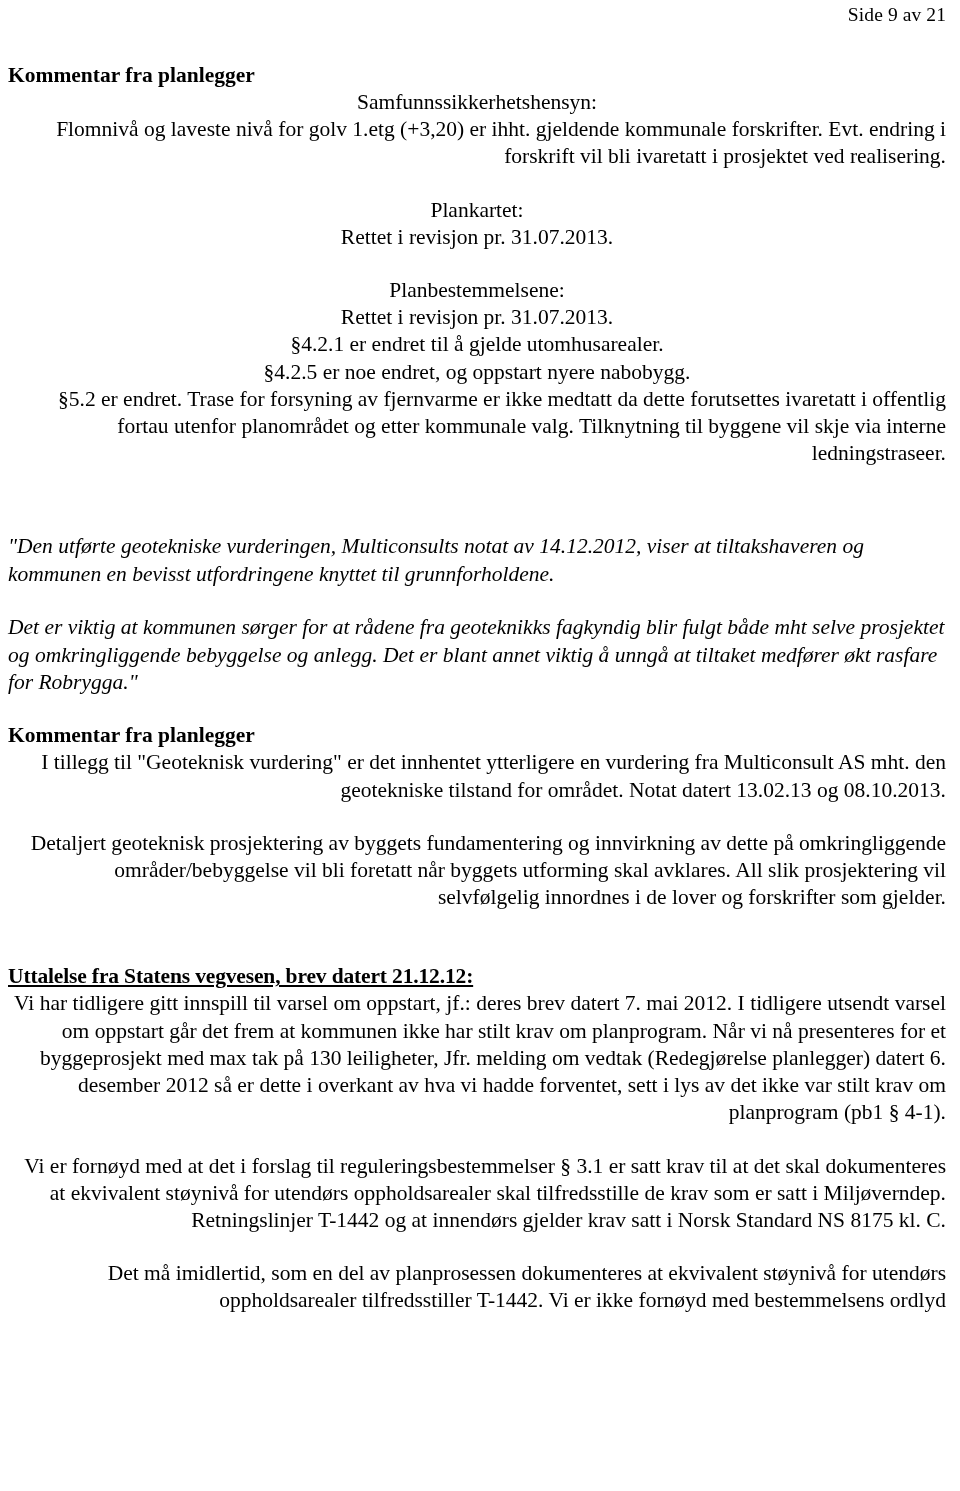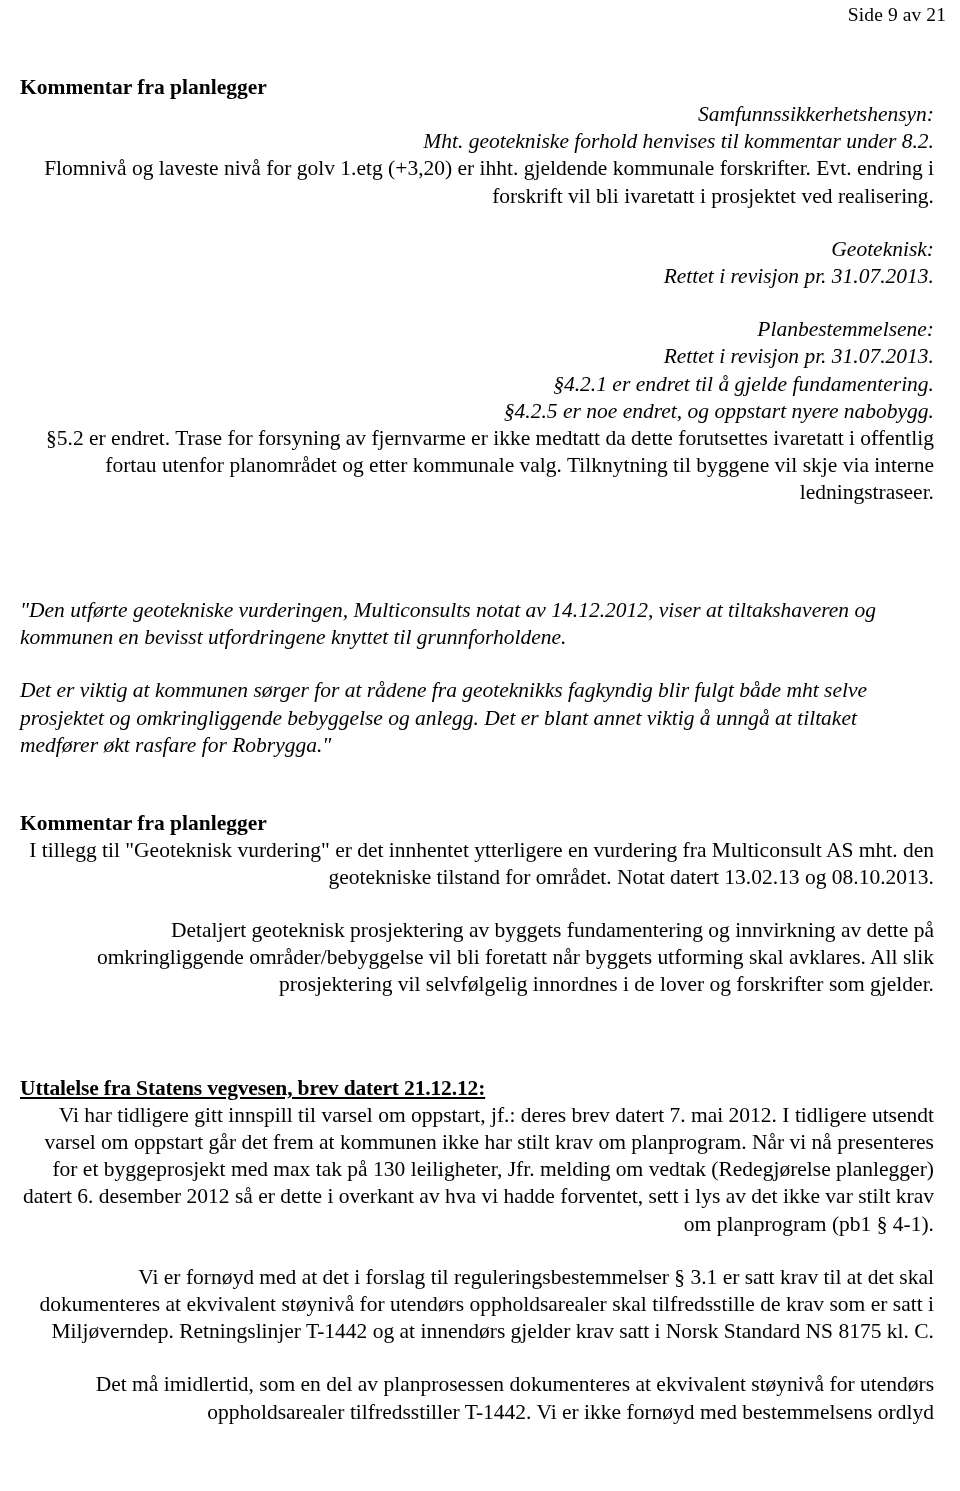--- a/index.html
+++ b/index.html
@@ -27,43 +27,42 @@
     line-height: 26px;
     padding-top: 2px;
     padding-right: 0px;
     letter-spacing: 0.1px;
   }
   .spacer-lg { height: 34px; }
   .spacer-md { height: 26px; }
   .spacer-xl { height: 52px; }
   .spacer-xxl { height: 66px; }
 
-  .block { margin: 12px; padding: 0; }
+  .block { margin: 0; padding: 0; }
 
   .h-bold {
     font-weight: bold;
     font-size: 21.5px;
     line-height: 27px;
     margin: 0;
   }
   .h-bold-underline {
     font-weight: bold;
     font-size: 21.5px;
     line-height: 27px;
     margin: 0;
     text-decoration: underline;
     text-underline-offset: 2px;
   }
   p.body-line {
     font-size: 21.5px;
     line-height: 27.2px;
     margin: 0;
-    text-align: right;
+    text-align: center;
     white-space: normal;
-    font-style: italic;
   }
   p.body-para {
     font-size: 21.5px;
     line-height: 27.2px;
     margin: 0;
     text-align: right;
   }
   p.italic-para {
     font-size: 21.5px;
     line-height: 27.4px;
@@ -80,33 +79,32 @@
 
   <div class="page-header">
     <span>Side 9 av 21</span>
   </div>
 
   <div class="spacer-lg"></div>
 
   <div class="block">
     <div class="h-bold">Kommentar fra planlegger</div>
     <p class="body-line">Samfunnssikkerhetshensyn:</p>
-    <p class="body-line">Mht. geotekniske forhold henvises til kommentar under 8.2.</p>
     <p class="body-para">Flomnivå og laveste nivå for golv 1.etg (+3,20) er ihht. gjeldende kommunale forskrifter. Evt. endring i forskrift vil bli ivaretatt i prosjektet ved realisering.</p>
 
     <div class="spacer-md"></div>
 
-    <p class="body-line">Geoteknisk:</p>
+    <p class="body-line">Plankartet:</p>
     <p class="body-line">Rettet i revisjon pr. 31.07.2013.</p>
 
     <div class="spacer-md"></div>
 
     <p class="body-line">Planbestemmelsene:</p>
     <p class="body-line">Rettet i revisjon pr. 31.07.2013.</p>
-    <p class="body-line">§4.2.1 er endret til å gjelde fundamentering.</p>
+    <p class="body-line">§4.2.1 er endret til å gjelde utomhusarealer.</p>
     <p class="body-line">§4.2.5 er noe endret, og oppstart nyere nabobygg.</p>
     <p class="body-para">§5.2 er endret. Trase for forsyning av fjernvarme er ikke medtatt da dette forutsettes ivaretatt i offentlig fortau utenfor planområdet og etter kommunale valg. Tilknytning til byggene vil skje via interne ledningstraseer.</p>
   </div>
 
   <div class="spacer-xxl"></div>
 
   <div class="block">
     <p class="italic-para">"Den utførte geotekniske vurderingen, Multiconsults notat av 14.12.2012, viser at tiltakshaveren og kommunen en bevisst utfordringene knyttet til grunnforholdene.</p>
     <div class="spacer-md"></div>
     <p class="italic-para">Det er viktig at kommunen sørger for at rådene fra geoteknikks fagkyndig blir fulgt både mht selve prosjektet og omkringliggende bebyggelse og anlegg. Det er blant annet viktig å unngå at tiltaket medfører økt rasfare for Robrygga."</p>

